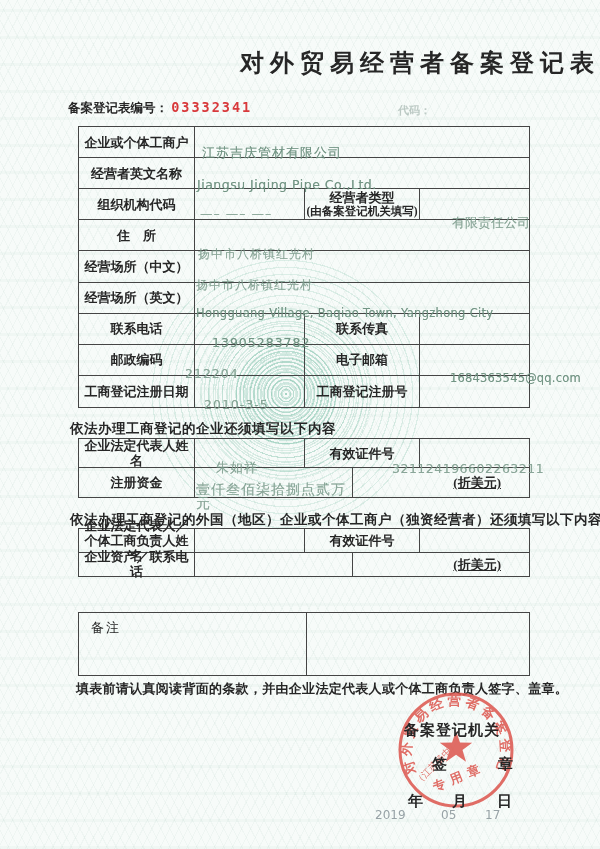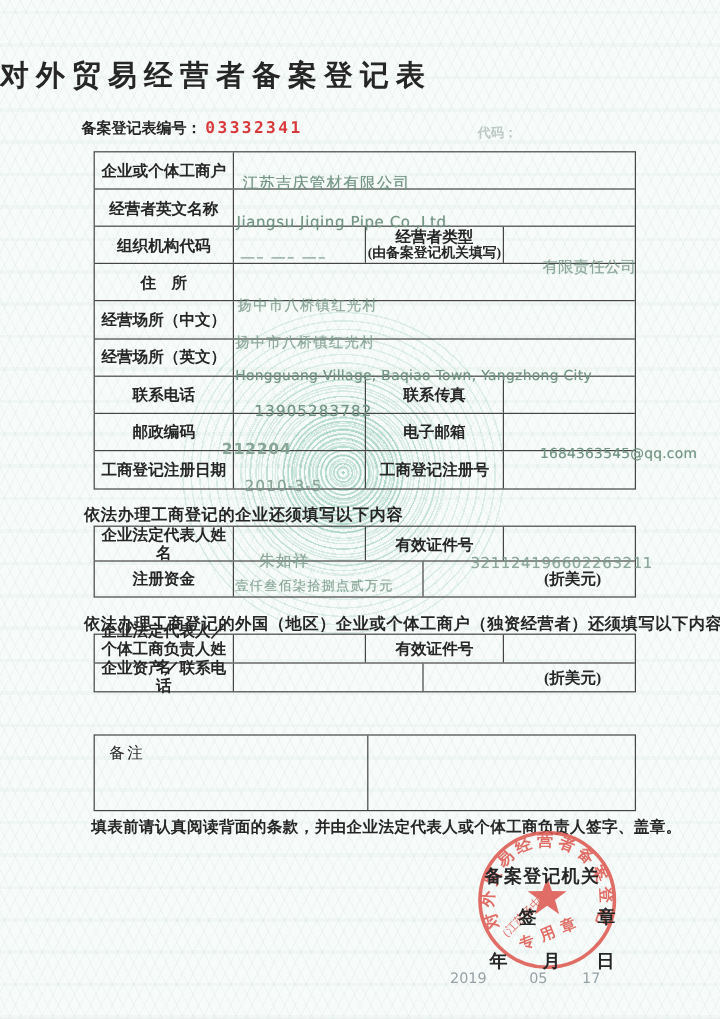--- a/index.html
+++ b/index.html
@@ -12,42 +12,42 @@
       repeating-linear-gradient(-63deg, rgba(140,180,165,.08) 0 1px, transparent 1px 8px),
       repeating-linear-gradient(0deg, rgba(150,195,175,.07) 0 3px, transparent 3px 27px);
   }
   .wm{position:absolute;border-radius:50%;pointer-events:none;}
   .wm1{left:150px;top:258px;width:272px;height:272px;
     background:repeating-radial-gradient(circle at 50% 50%, rgba(110,185,158,.20) 0 1.2px, rgba(0,0,0,0) 1.2px 7px);}
   .wm2{left:200px;top:308px;width:172px;height:172px;
     background:repeating-radial-gradient(circle at 50% 50%, rgba(100,180,152,.22) 0 1.2px, rgba(0,0,0,0) 1.2px 4.5px);}
   .wm3{left:236px;top:344px;width:100px;height:100px;
     background:repeating-radial-gradient(circle at 50% 50%, rgba(90,175,148,.26) 0 1.5px, rgba(0,0,0,0) 1.5px 3.5px);}
-  .title{position:absolute;top:47px;left:0;width:100%;text-align:left;
+  .title{position:absolute;top:47px;left:0;width:100%;text-align:right;
     font-size:24px;font-weight:bold;letter-spacing:6px;}
   .meta{position:absolute;font-size:12.5px;font-weight:bold;white-space:nowrap;}
   .meta-left{left:68px;top:99px;}
   .meta-right{left:333px;top:99px;}
   .redno{color:#d8393b;font-size:13.5px;letter-spacing:2px;font-weight:bold;font-family:"DejaVu Sans Mono",monospace;}
   .ghost{position:absolute;left:398px;top:103px;font-size:11px;color:rgba(120,145,135,.45);font-weight:bold;}
   .codeval{color:#6f7b76;font-weight:normal;font-size:12px;letter-spacing:.5px;font-family:"DejaVu Sans",sans-serif;}
   .tbl{position:absolute;left:78px;width:452px;border:1px solid #454545;display:grid;background:transparent;box-sizing:border-box;}
   .t1{top:126px;height:282px;grid-template-rows:repeat(9,1fr);}
   .t2{top:438px;height:60px;grid-template-rows:repeat(2,1fr);}
   .t3{top:528px;height:49px;grid-template-rows:repeat(2,1fr);}
   .row{display:flex;border-bottom:1px solid #454545;min-height:0;}
   .row:last-child{border-bottom:none;}
   .cell{display:flex;flex-direction:column;align-items:center;justify-content:center;
     font-weight:bold;font-size:13px;line-height:15px;text-align:center;box-sizing:border-box;min-width:0;}
   .br{border-right:1px solid #454545;}
   .w-label{width:116px;flex:none;}
   .w-v1{width:110px;flex:none;}
   .w-l2{width:115px;flex:none;}
   .w-cap{width:158px;flex:none;}
-  .grow{flex:1;}
+  .grow{flex:1;text-decoration:underline;}
   .note{font-size:11.5px;line-height:13px;}
   .usd{align-items:flex-end;justify-content:center;padding-right:28px;}
   .sec{position:absolute;left:70px;font-size:13.5px;font-weight:bold;white-space:nowrap;letter-spacing:.5px;}
   .sec1{top:420px;} .sec2{top:511px;}
   .val{position:absolute;font-family:"DejaVu Sans",sans-serif;font-size:12.5px;
     color:rgba(112,146,130,.95);white-space:nowrap;letter-spacing:1px;text-shadow:0 0 .6px rgba(112,146,130,.6);}
   .val.dim{color:rgba(128,158,143,.72);}
   .val.wrap{white-space:normal;width:150px;line-height:14px;}
   .rembox{position:absolute;left:78px;top:612px;width:452px;height:64px;border:1px solid #454545;box-sizing:border-box;}
   .remdiv{position:absolute;left:227px;top:0;width:1px;height:100%;background:#454545;}
@@ -127,41 +127,41 @@
   </div>
 
   <div class="val" style="left:197px;top:177px;letter-spacing:.5px;">Jiangsu  Jiqing  Pipe  Co.,Ltd.</div>
   <div class="val" style="left:202px;top:144px;font-size:13px;">江苏吉庆管材有限公司</div>
   <div class="val dim" style="left:200px;top:206px;">—– —– —–</div>
   <div class="val dim" style="left:452px;top:214px;font-size:13px;letter-spacing:0;">有限责任公司</div>
   <div class="val dim" style="left:198px;top:246px;font-size:12px;">扬中市八桥镇红光村</div>
   <div class="val dim" style="left:196px;top:277px;font-size:12px;">扬中市八桥镇红光村</div>
   <div class="val" style="left:196px;top:306px;font-size:11.5px;letter-spacing:.3px;">Hongguang  Village, Baqiao  Town, Yangzhong  City</div>
   <div class="val" style="left:212px;top:335px;">13905283782</div>
-  <div class="val dim" style="left:185px;top:366px;font-weight:bold;">212204</div>
+  <div class="val dim" style="left:185px;top:366px;">212204</div>
   <div class="val" style="left:450px;top:371px;font-size:11.5px;letter-spacing:.2px;">1684363545@qq.com</div>
   <div class="val dim" style="left:204px;top:397px;">2010-3-5</div>
 
   <div class="sec sec1">依法办理工商登记的企业还须填写以下内容</div>
   <div class="tbl t2">
     <div class="row">
       <div class="cell br w-label">企业法定代表人姓名</div>
       <div class="cell br w-v1"></div>
       <div class="cell br w-l2">有效证件号</div>
       <div class="cell grow"></div>
     </div>
     <div class="row">
       <div class="cell br w-label">注册资金</div>
       <div class="cell br w-cap"></div>
       <div class="cell grow usd">(折美元)</div>
     </div>
   </div>
   <div class="val dim" style="left:216px;top:459px;font-size:13px;">朱如祥</div>
   <div class="val dim" style="left:392px;top:461px;letter-spacing:.5px;">321124196602263211</div>
-  <div class="val dim wrap" style="left:196px;top:482px;font-size:11px;">壹仟叁佰柒拾捌点贰万元</div>
+  <div class="val dim wrap" style="left:196px;top:482px;font-size:14px;">壹仟叁佰柒拾捌点贰万元</div>
 
   <div class="sec sec2">依法办理工商登记的外国（地区）企业或个体工商户（独资经营者）还须填写以下内容</div>
   <div class="tbl t3">
     <div class="row">
       <div class="cell br w-label">
         <span>企业法定代表人／</span>
         <span>个体工商负责人姓名</span>
       </div>
       <div class="cell br w-v1"></div>
       <div class="cell br w-l2">有效证件号</div>

